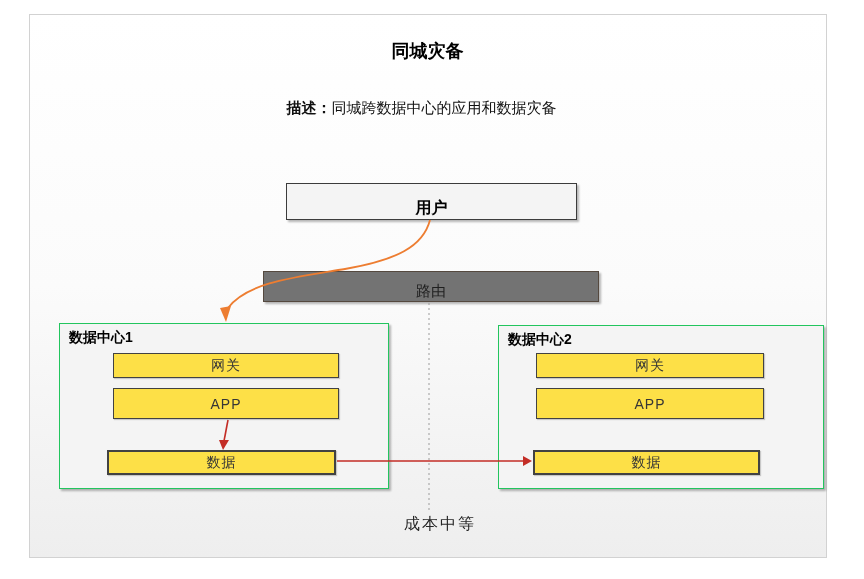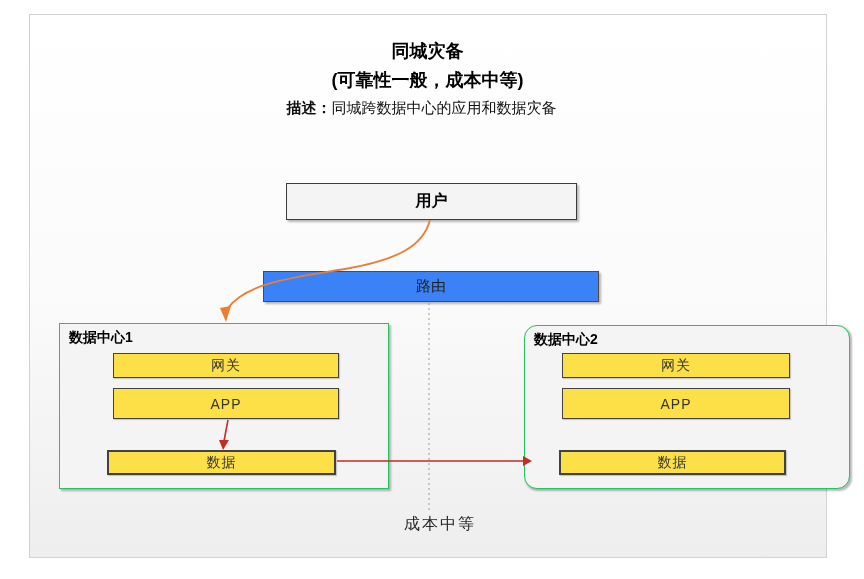--- a/index.html
+++ b/index.html
@@ -18,39 +18,39 @@
   }
   .title-1 { top:41px; }
   .title-2 { top:70px; }
   .desc-line {
     position:absolute; left:29px; width:785px; top:99px; text-align:center;
     color:#111; font-size:15px; line-height:18px; font-weight:400;
   }
   .desc-label { font-weight:700; }
   .node {
     position:absolute; box-sizing:border-box;
-    display:flex; align-items:center; justify-content:center;
+    display:flex; align-items:flex-end; justify-content:center;
     border:1px solid #3c3c3c; box-shadow:1.5px 1.5px 2px rgba(0,0,0,0.28);
   }
   .user-node {
     left:286px; top:183px; width:291px; height:37px;
     background:#f4f4f4; font-size:16px; font-weight:700; color:#000;
   }
   .router-node {
     left:263px; top:271px; width:336px; height:31px;
-    background:#3b82f6; border-color:#55493f;
+    background:#737373; border-color:#55493f;
     font-size:15px; color:#1f1f1f;
   }
   .dc {
     position:absolute; box-sizing:border-box;
     background:#f4f4f4; border:1px solid #22c55e;
     box-shadow:1.5px 1.5px 2px rgba(0,0,0,0.28);
   }
   .dc1 { left:59px;  top:323px; width:330px; height:166px; }
-  .dc2 { left:524px; top:325px; width:326px; height:164px;border-radius:13px; }
+  .dc2 { left:498px; top:325px; width:326px; height:164px; }
   .dc-label {
     position:absolute; left:9px; top:5px;
     font-size:14px; font-weight:700; color:#000;
   }
   .layer {
     position:absolute; box-sizing:border-box;
     display:flex; align-items:center; justify-content:center;
     background:#fde047; border:1px solid #424242;
     box-shadow:1px 1px 1px rgba(0,0,0,0.18);
     font-size:14px; color:#363636; letter-spacing:1px;
@@ -71,21 +71,20 @@
   }
 </style>
 </head>
 <body>
 
 <div class="canvas">
 
   <div class="frame"></div>
 
   <div class="title-line title-1">同城灾备</div>
-  <div class="title-line title-2">(可靠性一般，成本中等)</div>
   <div class="desc-line">
     <span class="desc-label">描述：</span><span>同城跨数据中心的应用和数据灾备</span>
   </div>
 
   <div class="node user-node">
     <span>用户</span>
   </div>
 
   <div class="node router-node">
     <span>路由</span>

